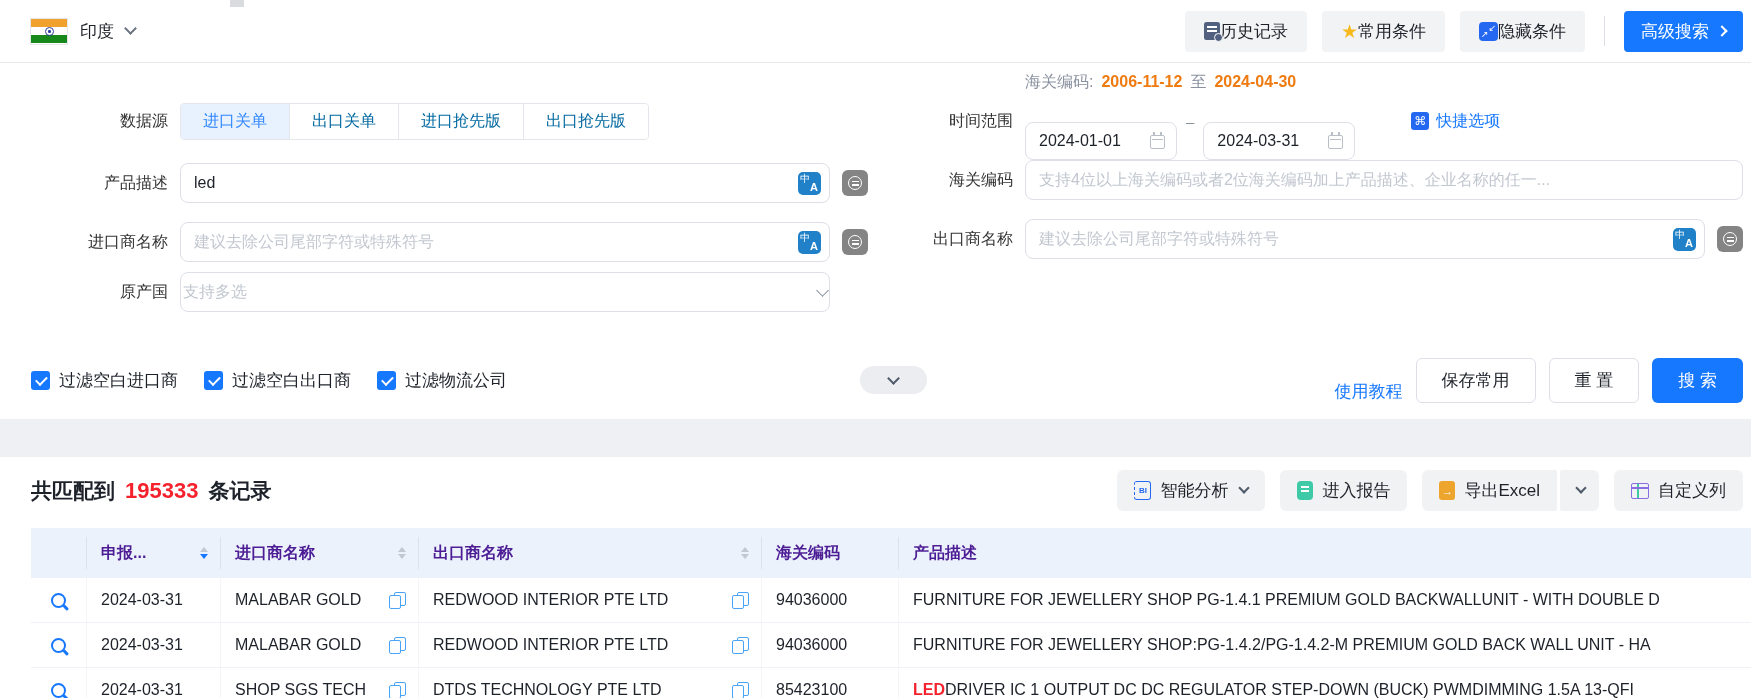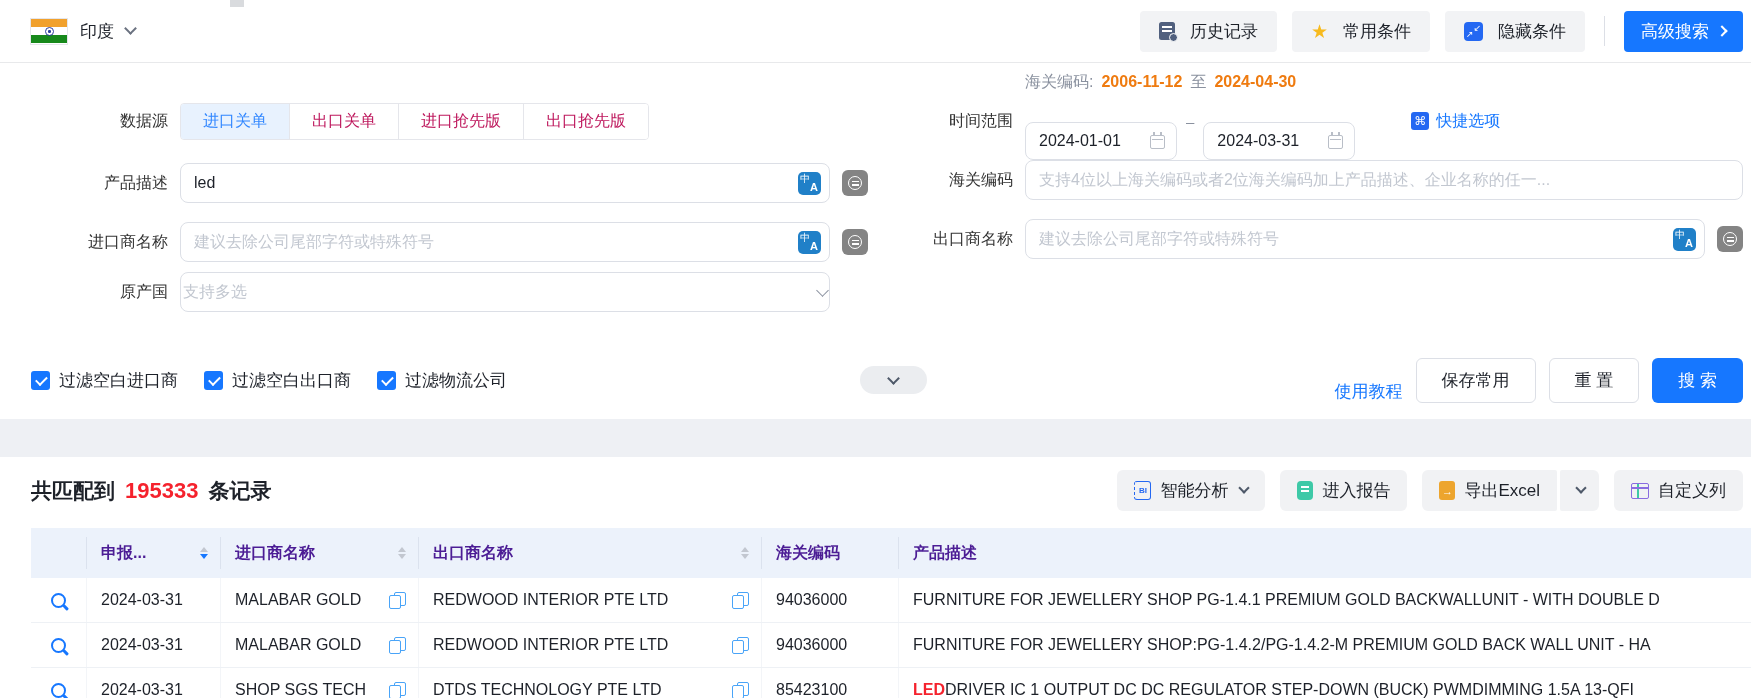--- a/index.html
+++ b/index.html
@@ -15,21 +15,21 @@
   .country { display:flex; align-items:center; gap:12px; cursor:pointer; }
   .flag { width:38px; height:27px; border:1px solid #e5e6eb; display:flex; flex-direction:column; position:relative; }
   .flag .st1{flex:1;background:#f1a12d;} .flag .st2{flex:1;background:#fff;} .flag .st3{flex:1;background:#17891b;}
   .flag::after{content:""; position:absolute; left:50%; top:50%; width:7px; height:7px; margin:-4.5px 0 0 -4.5px;
     border:1.5px solid #2b3f9e; border-radius:50%; background:radial-gradient(#2b3f9e 28%, transparent 30%);}
   .country-name { font-size:17px; color:#1d2129; }
   .chev { width:9px; height:9px; border-right:2px solid #6b7280; border-bottom:2px solid #6b7280;
     transform:rotate(45deg); display:inline-block; margin-top:-5px; }
   .tb-actions { display:flex; align-items:center; gap:15px; }
   .tb-btn { height:41px; padding:0 19px; background:#f2f3f5; border-radius:4px; border:none;
-    display:inline-flex; align-items:center; gap:15px; font-size:17px; color:#1d2129; cursor:pointer;
+    display:inline-flex; align-items:center; gap:0; font-size:17px; color:#1d2129; cursor:pointer;
     font-family:inherit; }
   .tb-divider { width:1px; height:30px; background:#dcdfe6; margin:0 4px; }
   .btn-primary { height:41px; padding:0 17px; background:#1677ff; border:none; border-radius:4px;
     color:#ffffff; font-size:17px; display:inline-flex; align-items:center; gap:9px; cursor:pointer; font-family:inherit; }
   .chev-right { width:8px; height:8px; border-right:2px solid #fff; border-top:2px solid #fff;
     transform:rotate(45deg); display:inline-block; }
   
   .hist { width:16px; height:18px; background:#51607e; border-radius:2.5px; position:relative; }
   .hist::before { content:""; position:absolute; left:3px; top:4px; width:10px; height:1.8px;
     background:#fff; box-shadow:0 4px 0 #fff; }
@@ -49,21 +49,21 @@
   .col-left .f-row:first-child { margin-bottom:22px; }
   .col-left .f-row:nth-child(3) { margin-bottom:10px; }
   .f-label { width:180px; flex:none; text-align:right; padding-right:12px; font-size:16px; color:#333; }
   .f-label-r { width:120px; flex:none; text-align:right; padding-right:12px; font-size:16px; color:#333; }
 
   .update-range { height:22px; margin:0 0 8px 120px; font-size:16px; color:#8a919f; display:flex; gap:8px; align-items:center; }
   .update-range b { color:#ef7b10; font-weight:bold; }
 
   
   .tabs { display:flex; height:37px; border:1px solid #e5e6eb; border-radius:4px; overflow:hidden; }
-  .tab { padding:0 22px; display:flex; align-items:center; font-size:16px; color:#be185d;
+  .tab { padding:0 22px; display:flex; align-items:center; font-size:16px; color:#0369a1;
     border-left:1px solid #e5e6eb; cursor:pointer; background:#fff; }
   .tab:first-child { border-left:none; }
   .tab.active { background:#e8f2fe; color:#3388ff; border-left:none; }
 
   
   .inp-wrap { position:relative; width:650px; }
   .inp { width:100%; height:40px; border:1px solid #dcdfe6; border-radius:8px; padding:0 44px 0 13px;
     font-size:16px; color:#1d2129; outline:none; font-family:inherit; }
   .inp::placeholder { color:#c2c7d0; }
   .inp-full { width:100%; padding-right:13px; }

